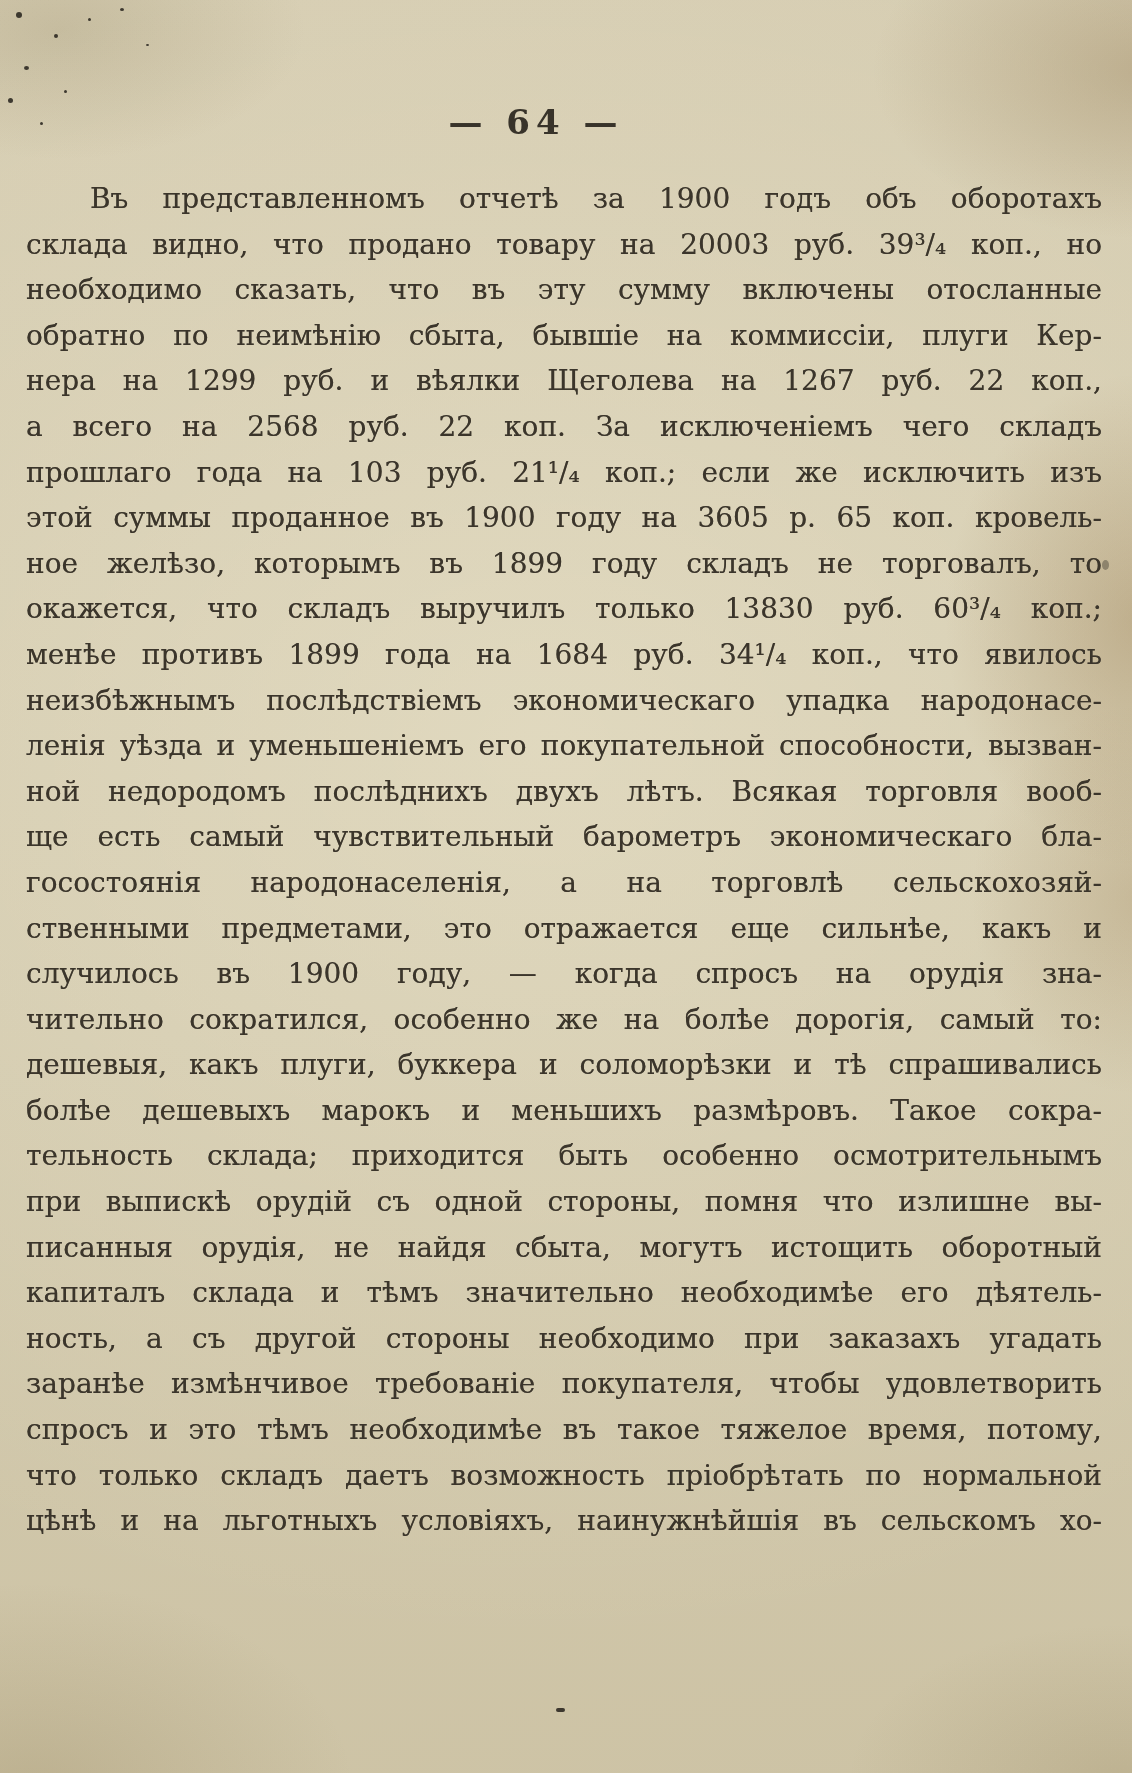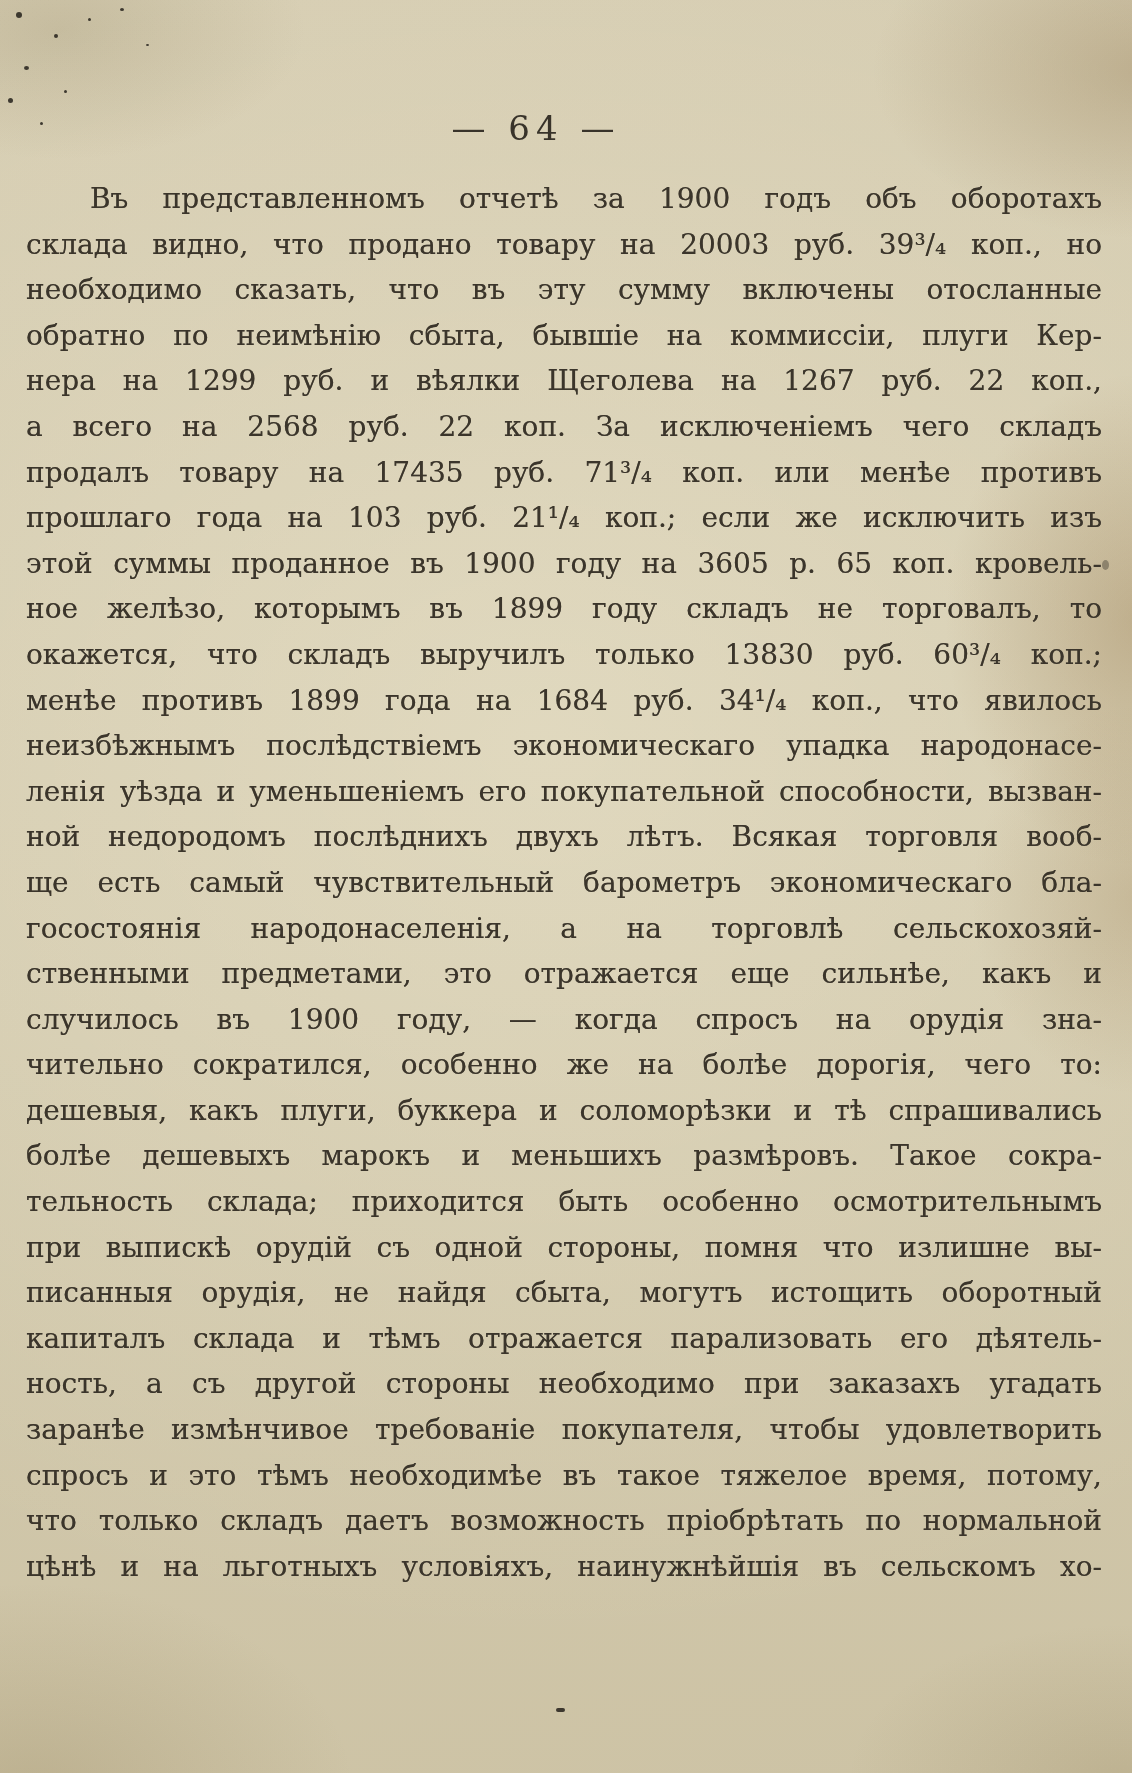--- a/index.html
+++ b/index.html
@@ -28,27 +28,27 @@
       linear-gradient(173deg, #d6cdb2 0%, #d2c9ad 55%, #cdc3a5 100%);
   }
   .speckle {
     position: absolute;
     background: #23201a;
     border-radius: 50%;
     opacity: 0.85;
   }
   .page-number {
     position: absolute;
-    top: 108px;
+    top: 102px;
     left: 0;
     right: 60px;
     text-align: center;
     font-size: 34px;
     letter-spacing: 6px;
-    font-weight: normal;
+    font-weight: bold;
     color: #38332a;
   }
   .text-block {
     position: absolute;
     top: 176px;
     left: 26px;
     right: 30px;
     color: #3b352b;
     font-size: 28px;
     line-height: 45.6px;
@@ -86,38 +86,37 @@
 
 <div class="page-number">— 64 —</div>
 
 <div class="text-block">
     <div class="line justified indent">Въ представленномъ отчетѣ за 1900 годъ объ оборотахъ</div>
     <div class="line justified">склада видно, что продано товару на 20003 руб. 39³/₄ коп., но</div>
     <div class="line justified">необходимо сказать, что въ эту сумму включены отосланные</div>
     <div class="line justified">обратно по неимѣнію сбыта, бывшіе на коммиссіи, плуги Кер-</div>
     <div class="line justified">нера на 1299 руб. и вѣялки Щеголева на 1267 руб. 22 коп.,</div>
     <div class="line justified">а всего на 2568 руб. 22 коп. За исключеніемъ чего складъ</div>
-    <div class="line justified">продалъ товару на 17435 руб. 71³/₄ коп. или менѣе противъ</div>
     <div class="line justified">прошлаго года на 103 руб. 21¹/₄ коп.; если же исключить изъ</div>
     <div class="line justified">этой суммы проданное въ 1900 году на 3605 р. 65 коп. кровель-</div>
     <div class="line justified">ное желѣзо, которымъ въ 1899 году складъ не торговалъ, то</div>
     <div class="line justified">окажется, что складъ выручилъ только 13830 руб. 60³/₄ коп.;</div>
     <div class="line justified">менѣе противъ 1899 года на 1684 руб. 34¹/₄ коп., что явилось</div>
     <div class="line justified">неизбѣжнымъ послѣдствіемъ экономическаго упадка народонасе-</div>
     <div class="line justified">ленія уѣзда и уменьшеніемъ его покупательной способности, вызван-</div>
     <div class="line justified">ной недородомъ послѣднихъ двухъ лѣтъ. Всякая торговля вооб-</div>
     <div class="line justified">ще есть самый чувствительный барометръ экономическаго бла-</div>
     <div class="line justified">госостоянія народонаселенія, а на торговлѣ сельскохозяй-</div>
     <div class="line justified">ственными предметами, это отражается еще сильнѣе, какъ и</div>
     <div class="line justified">случилось въ 1900 году, — когда спросъ на орудія зна-</div>
-    <div class="line justified">чительно сократился, особенно же на болѣе дорогія, чего то:</div>
+    <div class="line justified">чительно сократился, особенно же на болѣе дорогія, самый то:</div>
     <div class="line justified">дешевыя, какъ плуги, буккера и соломорѣзки и тѣ спрашивались</div>
     <div class="line justified">болѣе дешевыхъ марокъ и меньшихъ размѣровъ. Такое сокра-</div>
     <div class="line justified">тельность склада; приходится быть особенно осмотрительнымъ</div>
     <div class="line justified">при выпискѣ орудій съ одной стороны, помня что излишне вы-</div>
     <div class="line justified">писанныя орудія, не найдя сбыта, могутъ истощить оборотный</div>
-    <div class="line justified">капиталъ склада и тѣмъ отражается парализовать его дѣятель-</div>
+    <div class="line justified">капиталъ склада и тѣмъ значительно необходимѣе его дѣятель-</div>
     <div class="line justified">ность, а съ другой стороны необходимо при заказахъ угадать</div>
     <div class="line justified">заранѣе измѣнчивое требованіе покупателя, чтобы удовлетворить</div>
     <div class="line justified">спросъ и это тѣмъ необходимѣе въ такое тяжелое время, потому,</div>
     <div class="line justified">что только складъ даетъ возможность пріобрѣтать по нормальной</div>
     <div class="line justified">цѣнѣ и на льготныхъ условіяхъ, наинужнѣйшія въ сельскомъ хо-</div>
   </div>
 
 </body></html>

